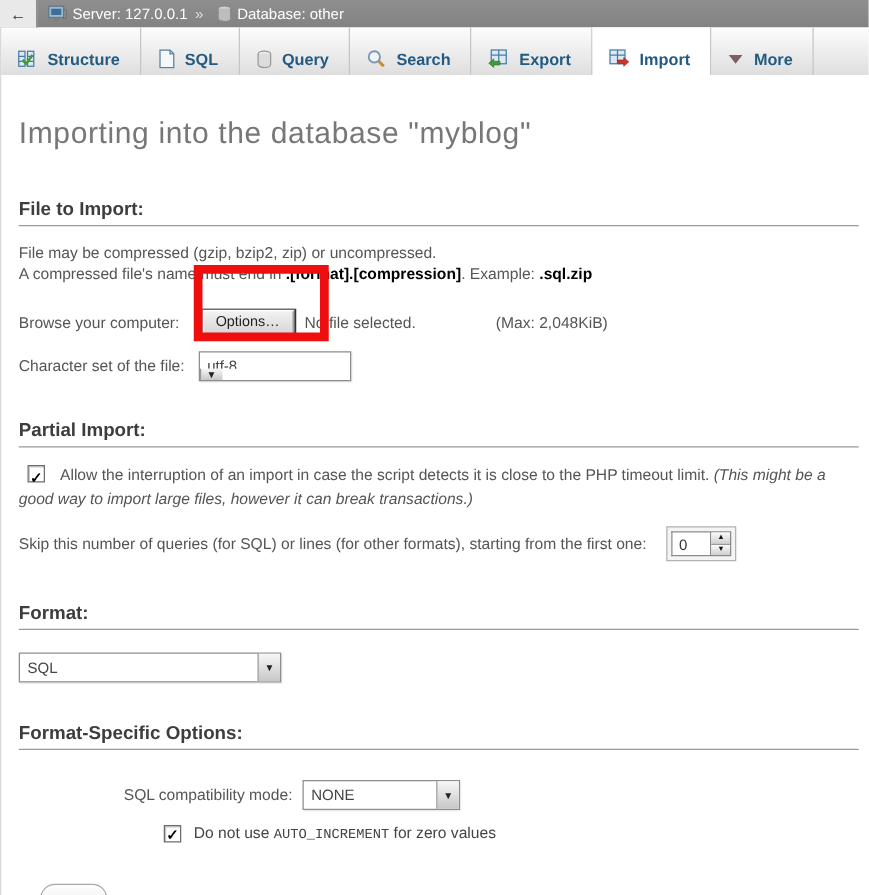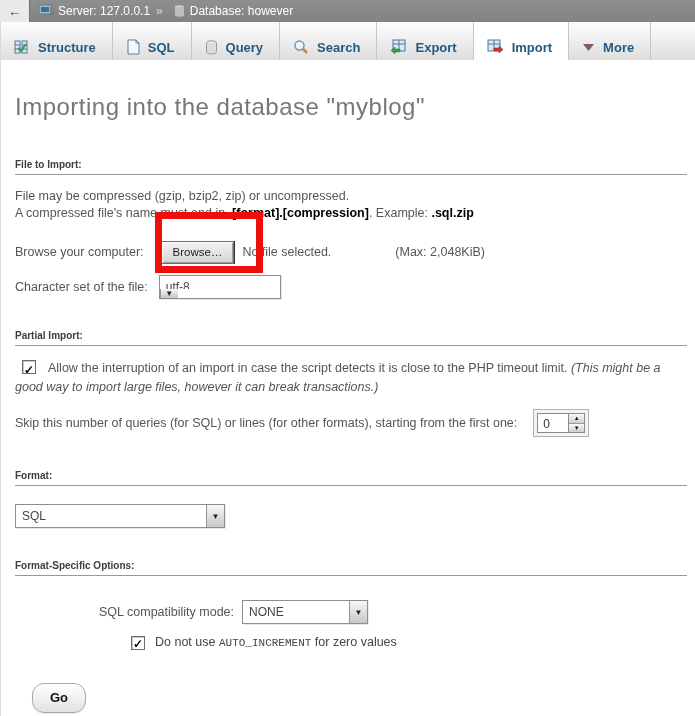--- a/index.html
+++ b/index.html
@@ -40,21 +40,21 @@
   
   .content {
     padding:0 8px 0 14px; border-left:1px solid #d9d9d9;
     height:656px; position:relative;
   }
   h1.page-title {
     padding-top:33px; font-size:24px; font-weight:normal; color:#777;
     letter-spacing:0.5px;
   }
   .section-heading {
-    font-weight:bold; font-size:10px; color:#3d3d3d;
+    font-weight:bold; font-size:15px; color:#3d3d3d;
     border-bottom:1px solid #999; padding-bottom:4px;
   }
   .mt-fti { margin-top:38px; }
   .mt-pi  { margin-top:30px; }
   .mt-fmt { margin-top:32px; }
   .mt-fso { margin-top:31px; }
   p.filehelp { margin-top:13px; line-height:17px; color:#555; }
   .b { font-weight:bold; color:#000000; }
   .row { display:flex; align-items:center; }
   .browse-row { margin-top:17px; height:26px; }
@@ -145,21 +145,21 @@
       </svg>
   </span>
   <span class="crumb">Server: 127.0.0.1</span>
   <span class="sep">»</span>
   <span class="ticon">
     <svg width="13" height="14" viewBox="0 0 13 14">
         <ellipse cx="6.5" cy="3" rx="5" ry="2.2" fill="#cfcfcf" stroke="#8a8a8a"></ellipse>
         <path d="M1.5 3 v8 a5 2.2 0 0 0 10 0 v-8" fill="#bdbdbd" stroke="#8a8a8a"></path>
       </svg>
   </span>
-  <span class="crumb">Database: however</span>
+  <span class="crumb">Database: other</span>
 </div>
 
 <div class="tabbar">
   <div class="tab">
     <span class="icn">
       <svg width="16" height="16" viewBox="0 0 16 16">
           <rect x="1" y="2" width="5" height="12" fill="#dce9f2" stroke="#4a7ba6"></rect>
           <rect x="8" y="2" width="5" height="12" fill="#dce9f2" stroke="#4a7ba6"></rect>
           <line x1="1" y1="6" x2="6" y2="6" stroke="#4a7ba6"></line>
           <line x1="8" y1="6" x2="13" y2="6" stroke="#4a7ba6"></line>
@@ -236,21 +236,21 @@
 
   <div class="section-heading mt-fti">File to Import:</div>
 
   <p class="filehelp">
     <span>File may be compressed (gzip, bzip2, zip) or uncompressed.</span><br>
     <span>A compressed file's name must end in </span><span class="b">.[format].[compression]</span><span>. Example: </span><span class="b">.sql.zip</span>
   </p>
 
   <div class="row browse-row">
     <span>Browse your computer:</span>
-    <button class="browse-btn">Browse…</button>
+    <button class="browse-btn">Options…</button>
     <span class="nofile">No file selected.</span>
     <span class="maxnote">(Max: 2,048KiB)</span>
   </div>
 
   <div class="row charset-row">
     <span>Character set of the file:</span>
     <div class="xselect w-charset">
       <span class="val">utf-8</span>
       <span class="arrow"></span>
     </div>

